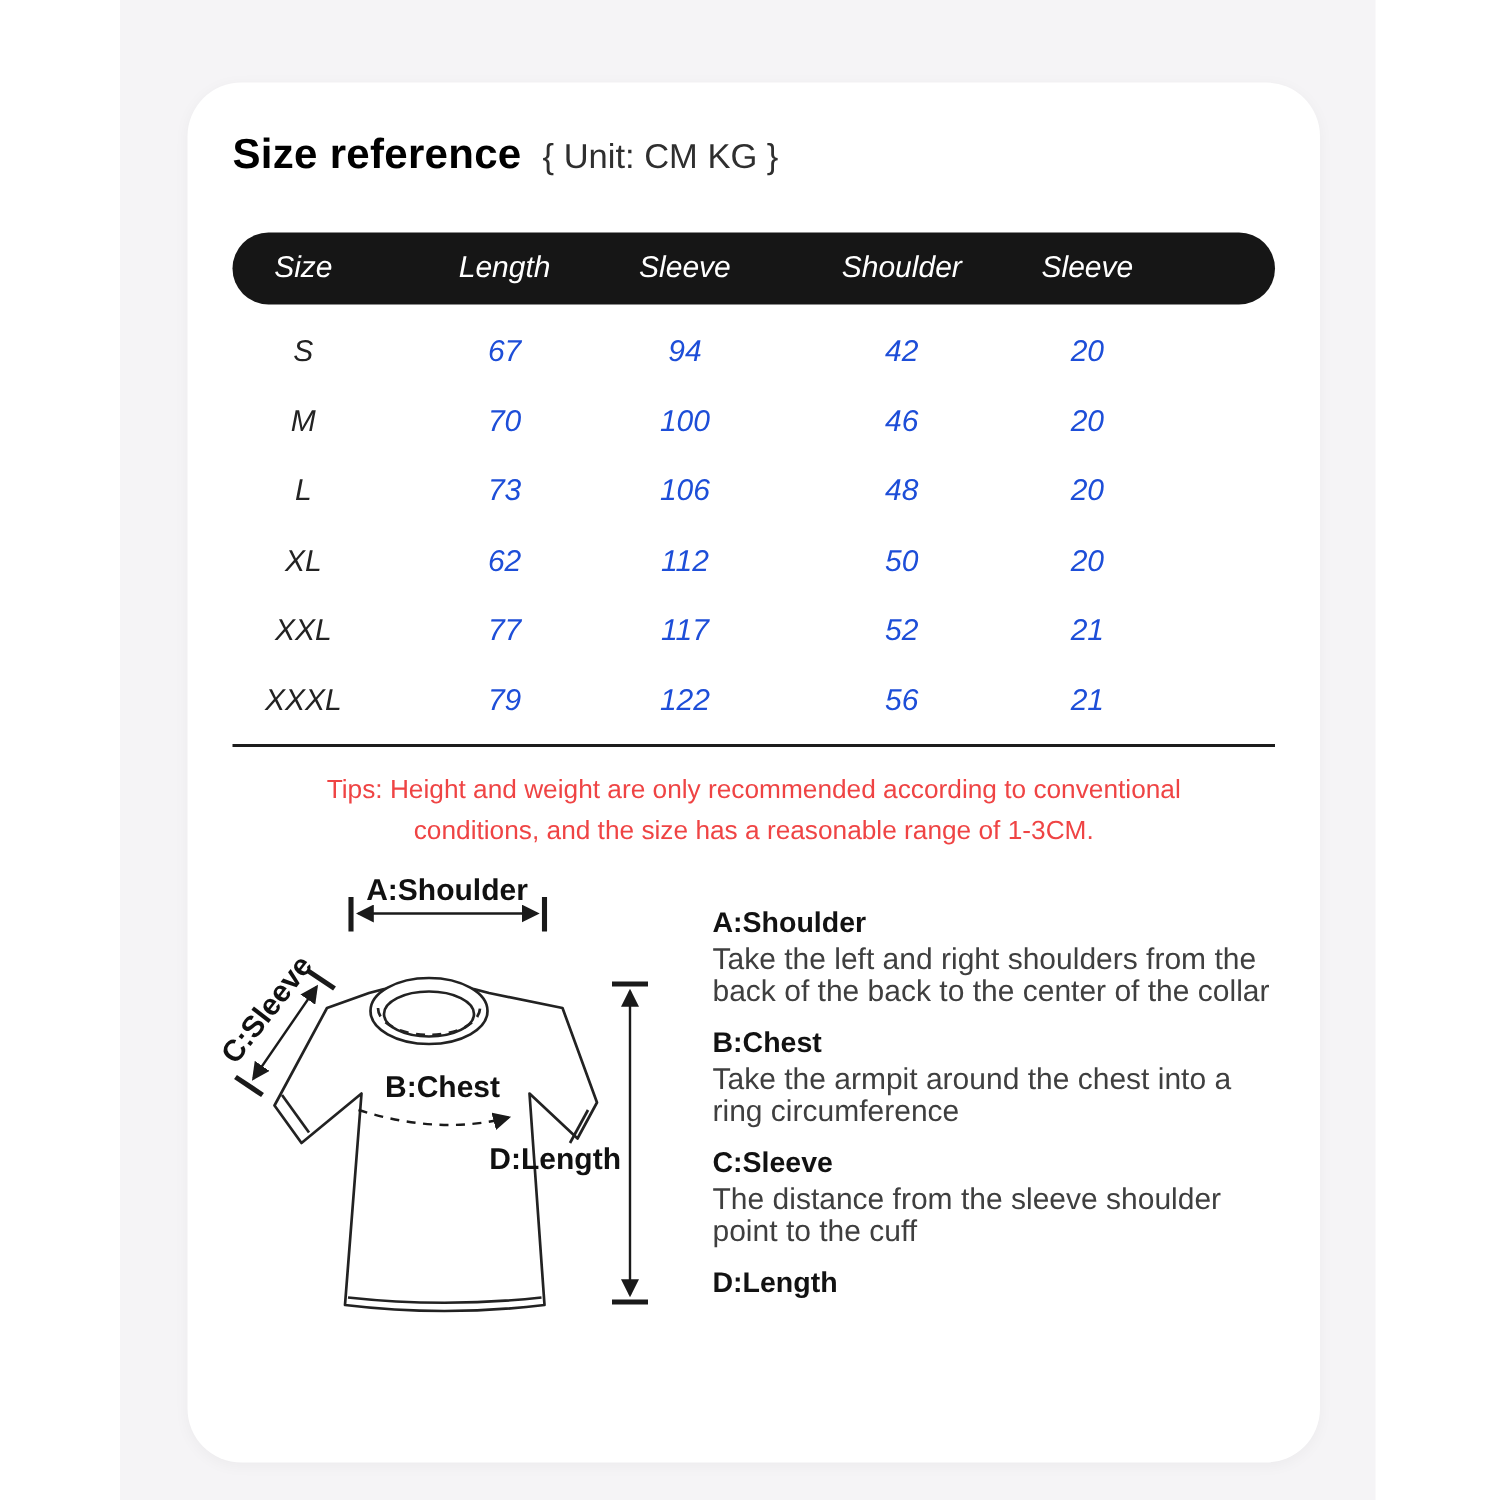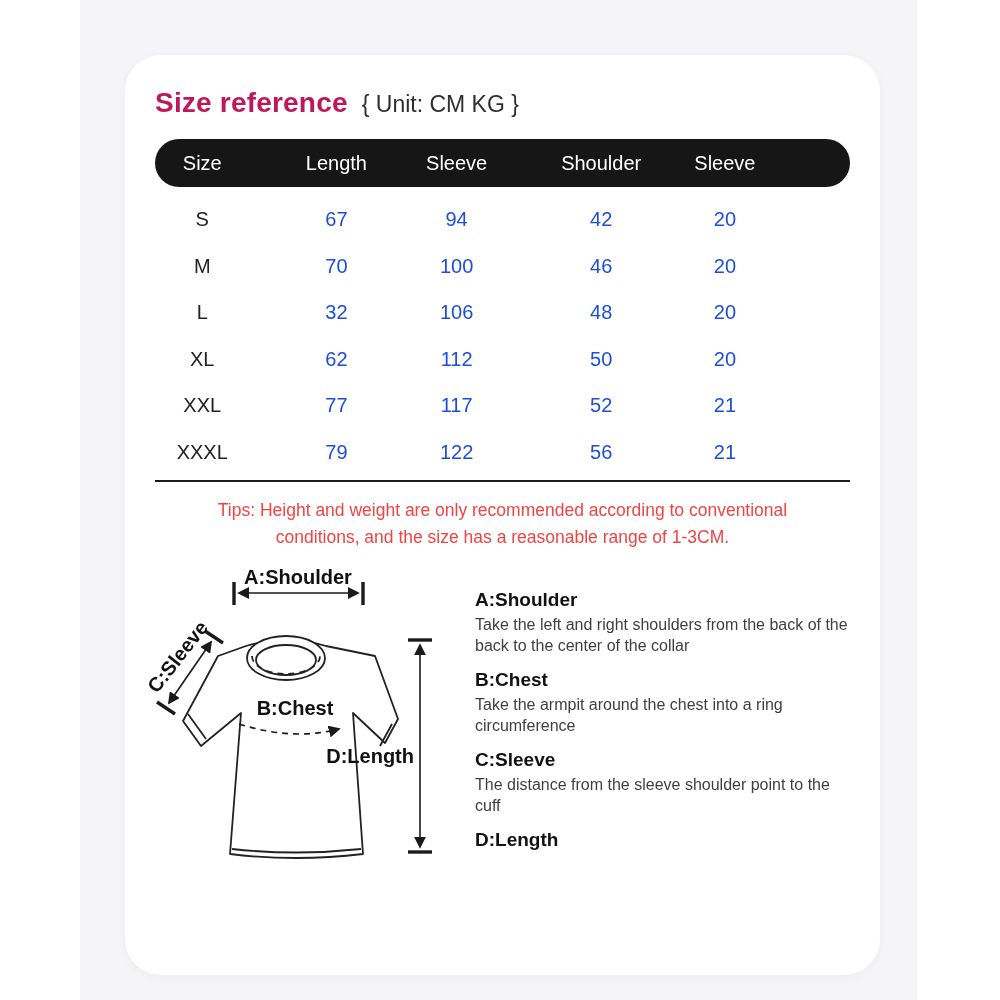--- a/index.html
+++ b/index.html
@@ -20,24 +20,24 @@
     position: absolute;
     left: 125px; top: 55px;
     width: 755px; height: 920px;
     background: #ffffff;
     border-radius: 36px;
     box-shadow: 0 2px 10px rgba(0,0,0,0.04);
     padding: 32px 30px 0 30px;
   }
   
   .title-row { display: flex; align-items: baseline; gap: 14px; padding-left: 0; }
-  .title { font-size: 28px; font-weight: bold; color: #be185d; letter-spacing: 0.2px; }
+  .title { font-size: 28px; font-weight: bold; color: #000000; letter-spacing: 0.2px; }
   .unit { font-size: 23px; color: #2f2f2f; }
   
-  .size-table { margin-top: 20px; }
+  .size-table { margin-top: 36px; font-style: italic; }
   .thead {
     position: relative;
     height: 48px;
     background: #161616;
     border-radius: 26px;
     color: #ffffff;
   }
   .col {
     position: absolute;
     top: 50%;
@@ -63,21 +63,21 @@
     line-height: 27px;
     color: #ef4444;
     padding: 0 28px;
   }
   
   .diagram-row { display: flex; margin-top: 10px; }
   .diagram-svg { flex: 0 0 330px; width: 330px; height: 320px; margin-left: -12px; }
   .defs-col { flex: 1; padding-top: 28px; padding-left: 2px; }
   .def-block { margin-bottom: 13px; }
   .def-term { font-size: 19px; font-weight: bold; color: #121212; margin-bottom: 3px; }
-  .def-desc { font-size: 16px; line-height: 21px; color: #3f3f3f; max-width: 452px; }
+  .def-desc { font-size: 20px; line-height: 21px; color: #3f3f3f; max-width: 452px; }
   
   .shirt-line { fill: none; stroke: #222222; stroke-width: 1.8; stroke-linejoin: round; }
   .shirt-fill { fill: #ffffff; }
   .dash { stroke-dasharray: 6 5; }
   .meas-line { stroke: #1a1a1a; stroke-width: 1.6; fill: none; }
   .meas-bar { stroke: #1a1a1a; stroke-width: 3.4; }
   .svg-label { font-family: "Liberation Sans", sans-serif; font-size: 20px; font-weight: bold; fill: #111111; }
 </style>
 </head>
 <body>
@@ -109,21 +109,21 @@
       </div>
       <div class="trow">
         <span class="col c1 size-cell">M</span>
         <span class="col c2">70</span>
         <span class="col c3">100</span>
         <span class="col c4">46</span>
         <span class="col c5">20</span>
       </div>
       <div class="trow">
         <span class="col c1 size-cell">L</span>
-        <span class="col c2">32</span>
+        <span class="col c2">73</span>
         <span class="col c3">106</span>
         <span class="col c4">48</span>
         <span class="col c5">20</span>
       </div>
       <div class="trow">
         <span class="col c1 size-cell">XL</span>
         <span class="col c2">62</span>
         <span class="col c3">112</span>
         <span class="col c4">50</span>
         <span class="col c5">20</span>

